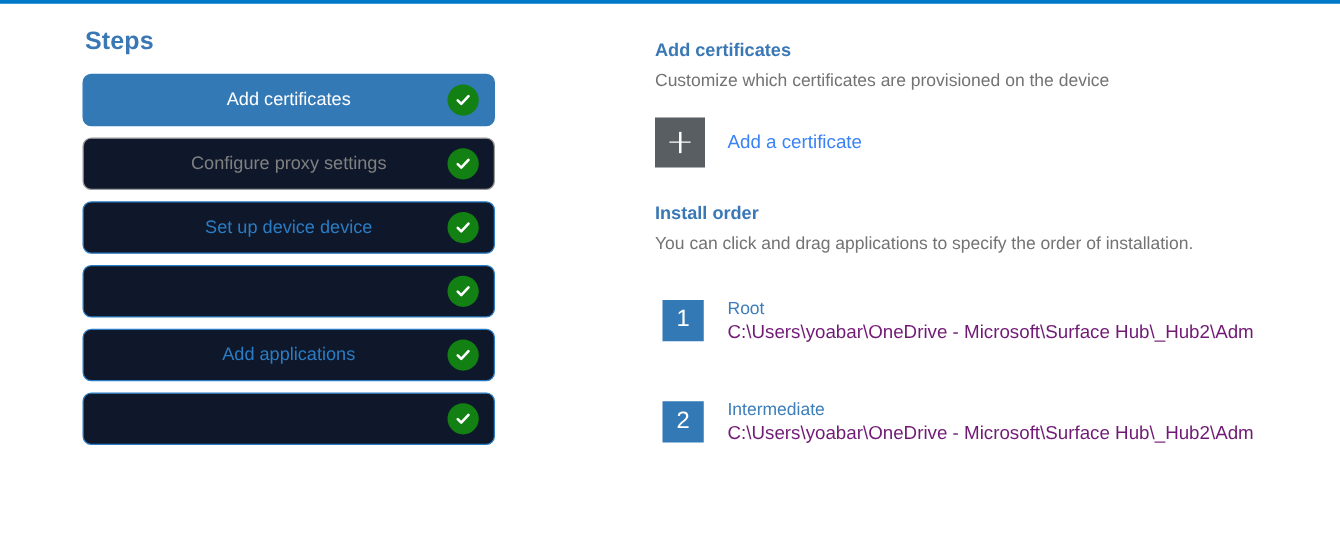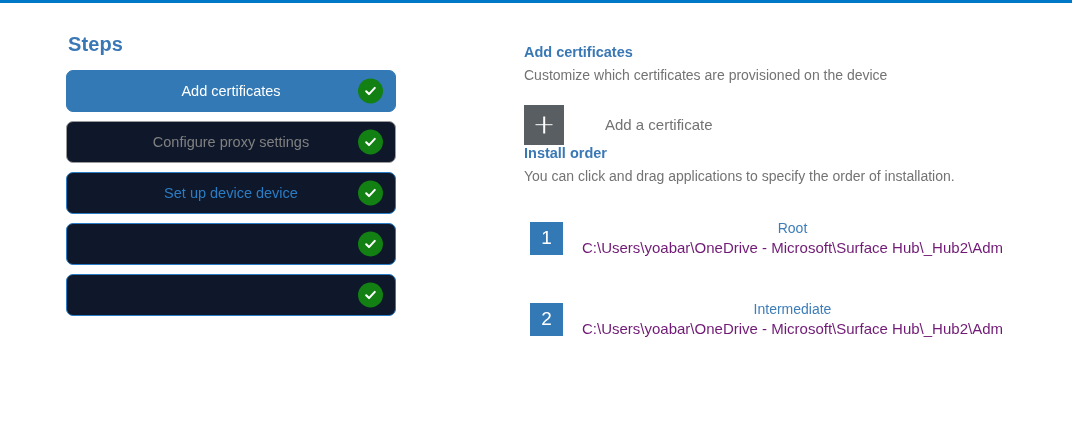--- a/index.html
+++ b/index.html
@@ -20,21 +20,21 @@
     position: absolute;
     top: 0; left: 0;
     width: 1072px;
     height: 3px;
     background: #0078c8;
   }
 
   
   #page {
     position: absolute;
-    top: 14px; left: 0;
+    top: 3px; left: 0;
     width: 1072px;
     height: 368px;
   }
 
   
   #steps-panel {
     position: absolute;
     left: 66px;
     top: 19px;
     width: 332px;
@@ -136,27 +136,27 @@
     width: 17px; height: 1.6px;
     transform: translate(-50%, -50%);
   }
   #add-cert-square::after {
     left: 50%; top: 50%;
     width: 1.6px; height: 17px;
     transform: translate(-50%, -50%);
   }
   #add-cert-label {
     font-size: 15px;
-    color: #737373;
-    margin-left: 41px;
-    cursor: pointer;
-  }
-
-  
-  #install-order-block { }
+    color: #3b82f6;
+    margin-left: 18px;
+    cursor: pointer;
+  }
+
+  
+  #install-order-block { margin-top: 29px; }
   #install-order-list { margin-top: 36px; }
 
   .order-item {
     display: flex;
     align-items: flex-start;
     margin-bottom: 45px;
     cursor: pointer;
   }
   .order-num {
     flex: 0 0 auto;
@@ -171,21 +171,20 @@
     margin-left: 6px;
   }
   .order-text {
     margin-left: 19px;
     margin-top: -3px;
   }
   .order-name {
     font-size: 14px;
     color: #3d7db8;
     line-height: 1.35;
-    text-align: center;
   }
   .order-path {
     font-size: 15px;
     color: #701a75;
     line-height: 1.35;
     white-space: nowrap;
   }
 </style>
 </head>
 <body>
@@ -225,20 +224,28 @@
     </div>
 
     <div class="step-btn">
       <span class="check-badge">
         <svg width="15" height="15" viewBox="0 0 15 15">
             <path d="M3.2 7.8 L6 10.6 L11.8 4.4" stroke="#ffffff" stroke-width="2.1" fill="none" stroke-linecap="round" stroke-linejoin="round"></path>
           </svg>
       </span>
     </div>
 
+    <div class="step-btn">
+      <span class="step-label">Add applications</span>
+      <span class="check-badge">
+        <svg width="15" height="15" viewBox="0 0 15 15">
+            <path d="M3.2 7.8 L6 10.6 L11.8 4.4" stroke="#ffffff" stroke-width="2.1" fill="none" stroke-linecap="round" stroke-linejoin="round"></path>
+          </svg>
+      </span>
+    </div>
 
     <div class="step-btn">
       <span class="check-badge">
         <svg width="15" height="15" viewBox="0 0 15 15">
             <path d="M3.2 7.8 L6 10.6 L11.8 4.4" stroke="#ffffff" stroke-width="2.1" fill="none" stroke-linecap="round" stroke-linejoin="round"></path>
           </svg>
       </span>
     </div>
 
   </div>

